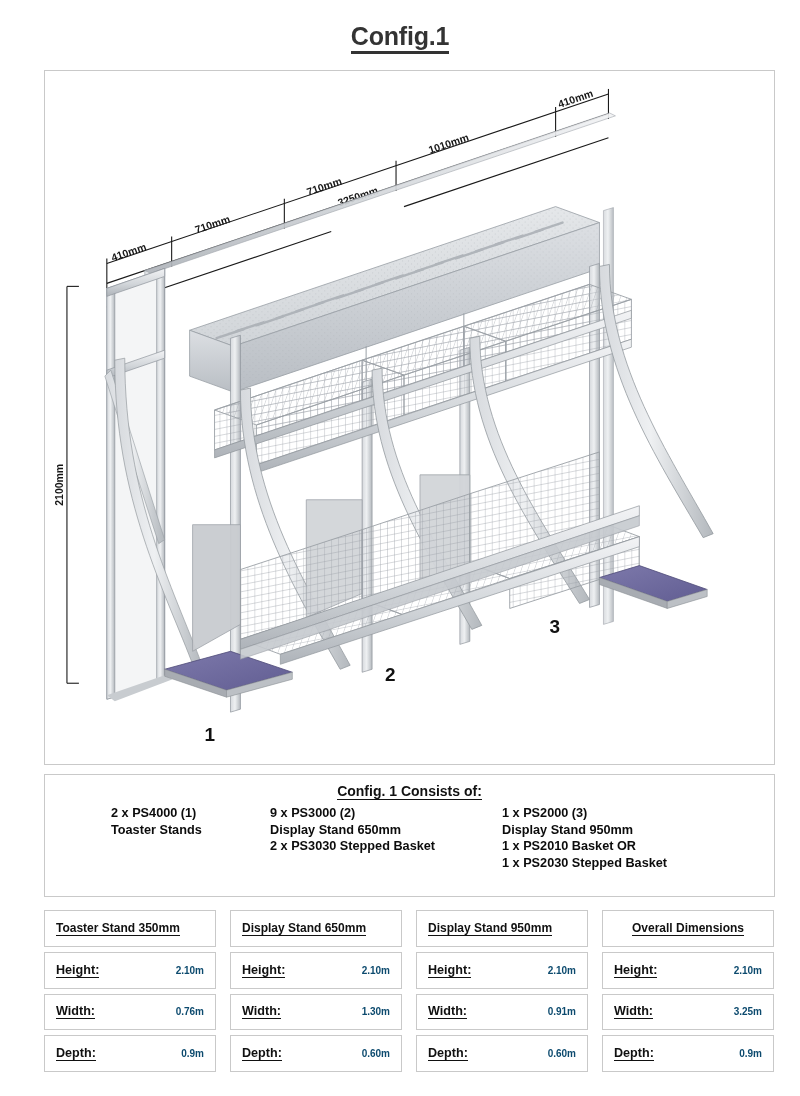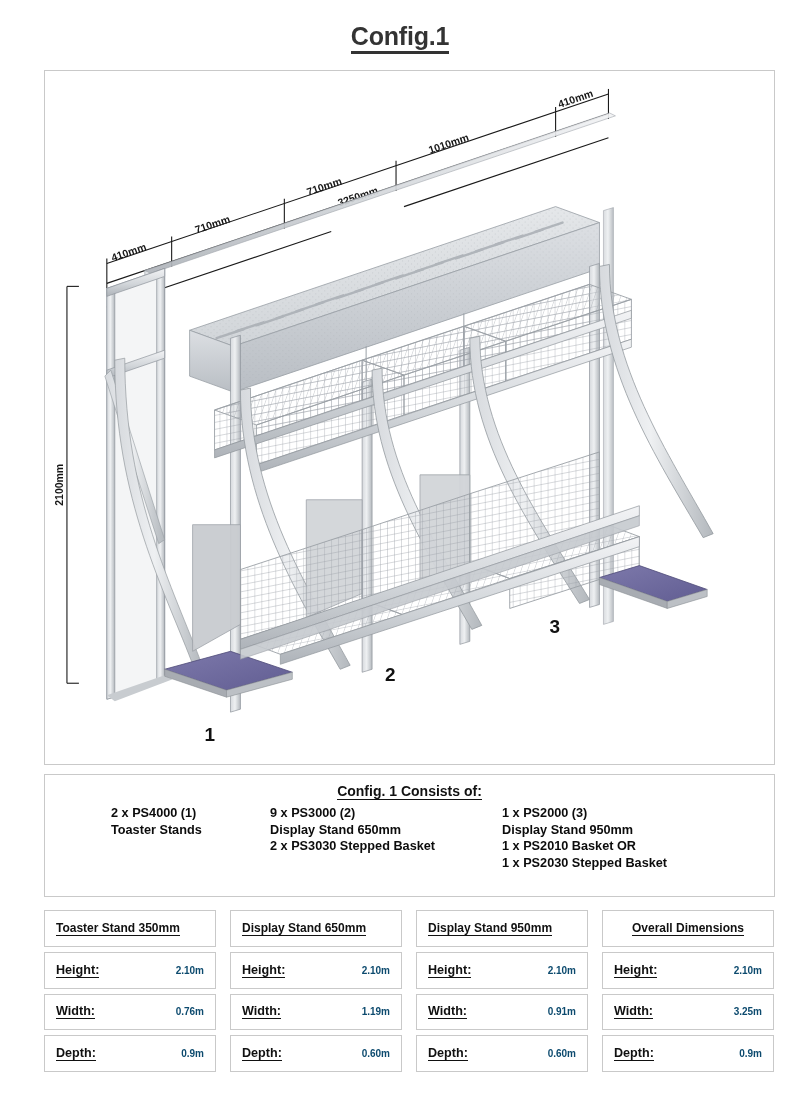--- a/index.html
+++ b/index.html
@@ -366,21 +366,21 @@
     <div class="spec-table">
       <div class="spec-cell spec-title">
         <span class="u">Display Stand 650mm</span>
       </div>
       <div class="spec-cell kv">
         <span class="spec-key">Height:</span>
         <span class="spec-val">2.10m</span>
       </div>
       <div class="spec-cell kv">
         <span class="spec-key">Width:</span>
-        <span class="spec-val">1.19m</span>
+        <span class="spec-val">1.30m</span>
       </div>
       <div class="spec-cell kv">
         <span class="spec-key">Depth:</span>
         <span class="spec-val">0.60m</span>
       </div>
     </div>
 
     <div class="spec-table">
       <div class="spec-cell spec-title">
         <span class="u">Display Stand 950mm</span>

